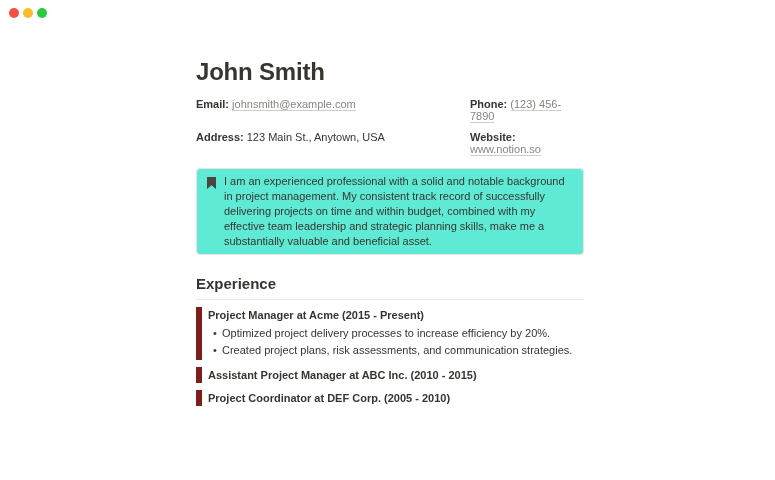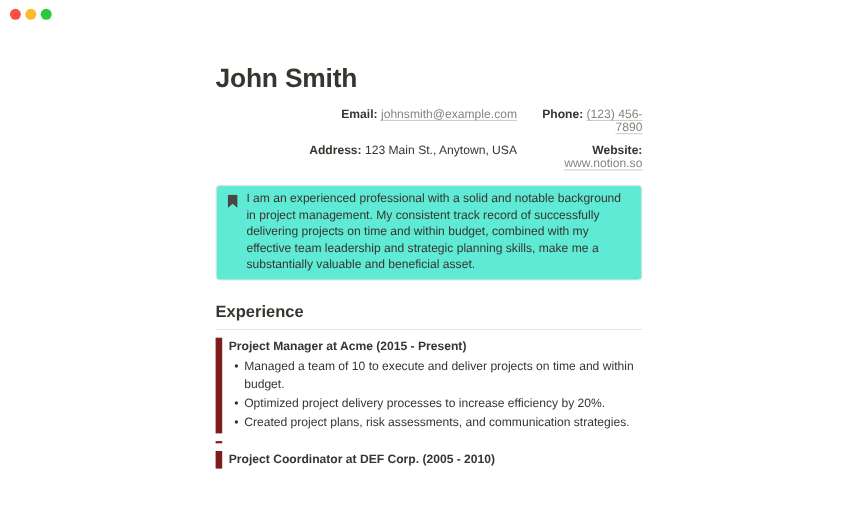--- a/index.html
+++ b/index.html
@@ -30,21 +30,20 @@
     letter-spacing: -0.2px;
   }
 
   .contact {
     margin-top: 12px;
     display: grid;
     grid-template-columns: 274px 1fr;
     row-gap: 9px;
     font-size: 11px;
     line-height: 12px;
-    text-align: right;
   }
   .contact .label { font-weight: 700; }
   .link {
     color: #87857f;
     text-decoration: underline;
     text-decoration-color: #cfcecb;
     text-underline-offset: 2px;
     cursor: pointer;
   }
 
@@ -127,32 +126,30 @@
     <span class="callout-text">I am an experienced professional with a solid and notable background in project management. My consistent track record of successfully delivering projects on time and within budget, combined with my effective team leadership and strategic planning skills, make me a substantially valuable and beneficial asset.</span>
   </div>
 
   <h2 class="section-heading">Experience</h2>
   <div class="divider"></div>
 
   <div class="job">
     <div class="job-title">Project Manager at Acme (2015 - Present)</div>
     <ul class="bullets">
       <li class="bullet">
-          <span class="bullet-text">Managed a team of 10 to execute and deliver projects on time and within budget.</span>
-        </li>
-      <li class="bullet">
           <span class="bullet-text">Optimized project delivery processes to increase efficiency by 20%.</span>
         </li>
       <li class="bullet">
           <span class="bullet-text">Created project plans, risk assessments, and communication strategies.</span>
         </li>
     </ul>
   </div>
 
   <div class="job">
+    <div class="job-title">Assistant Project Manager at ABC Inc. (2010 - 2015)</div>
   </div>
 
   <div class="job">
     <div class="job-title">Project Coordinator at DEF Corp. (2005 - 2010)</div>
 
   </div>
 
 </div>
 
 </body></html>

